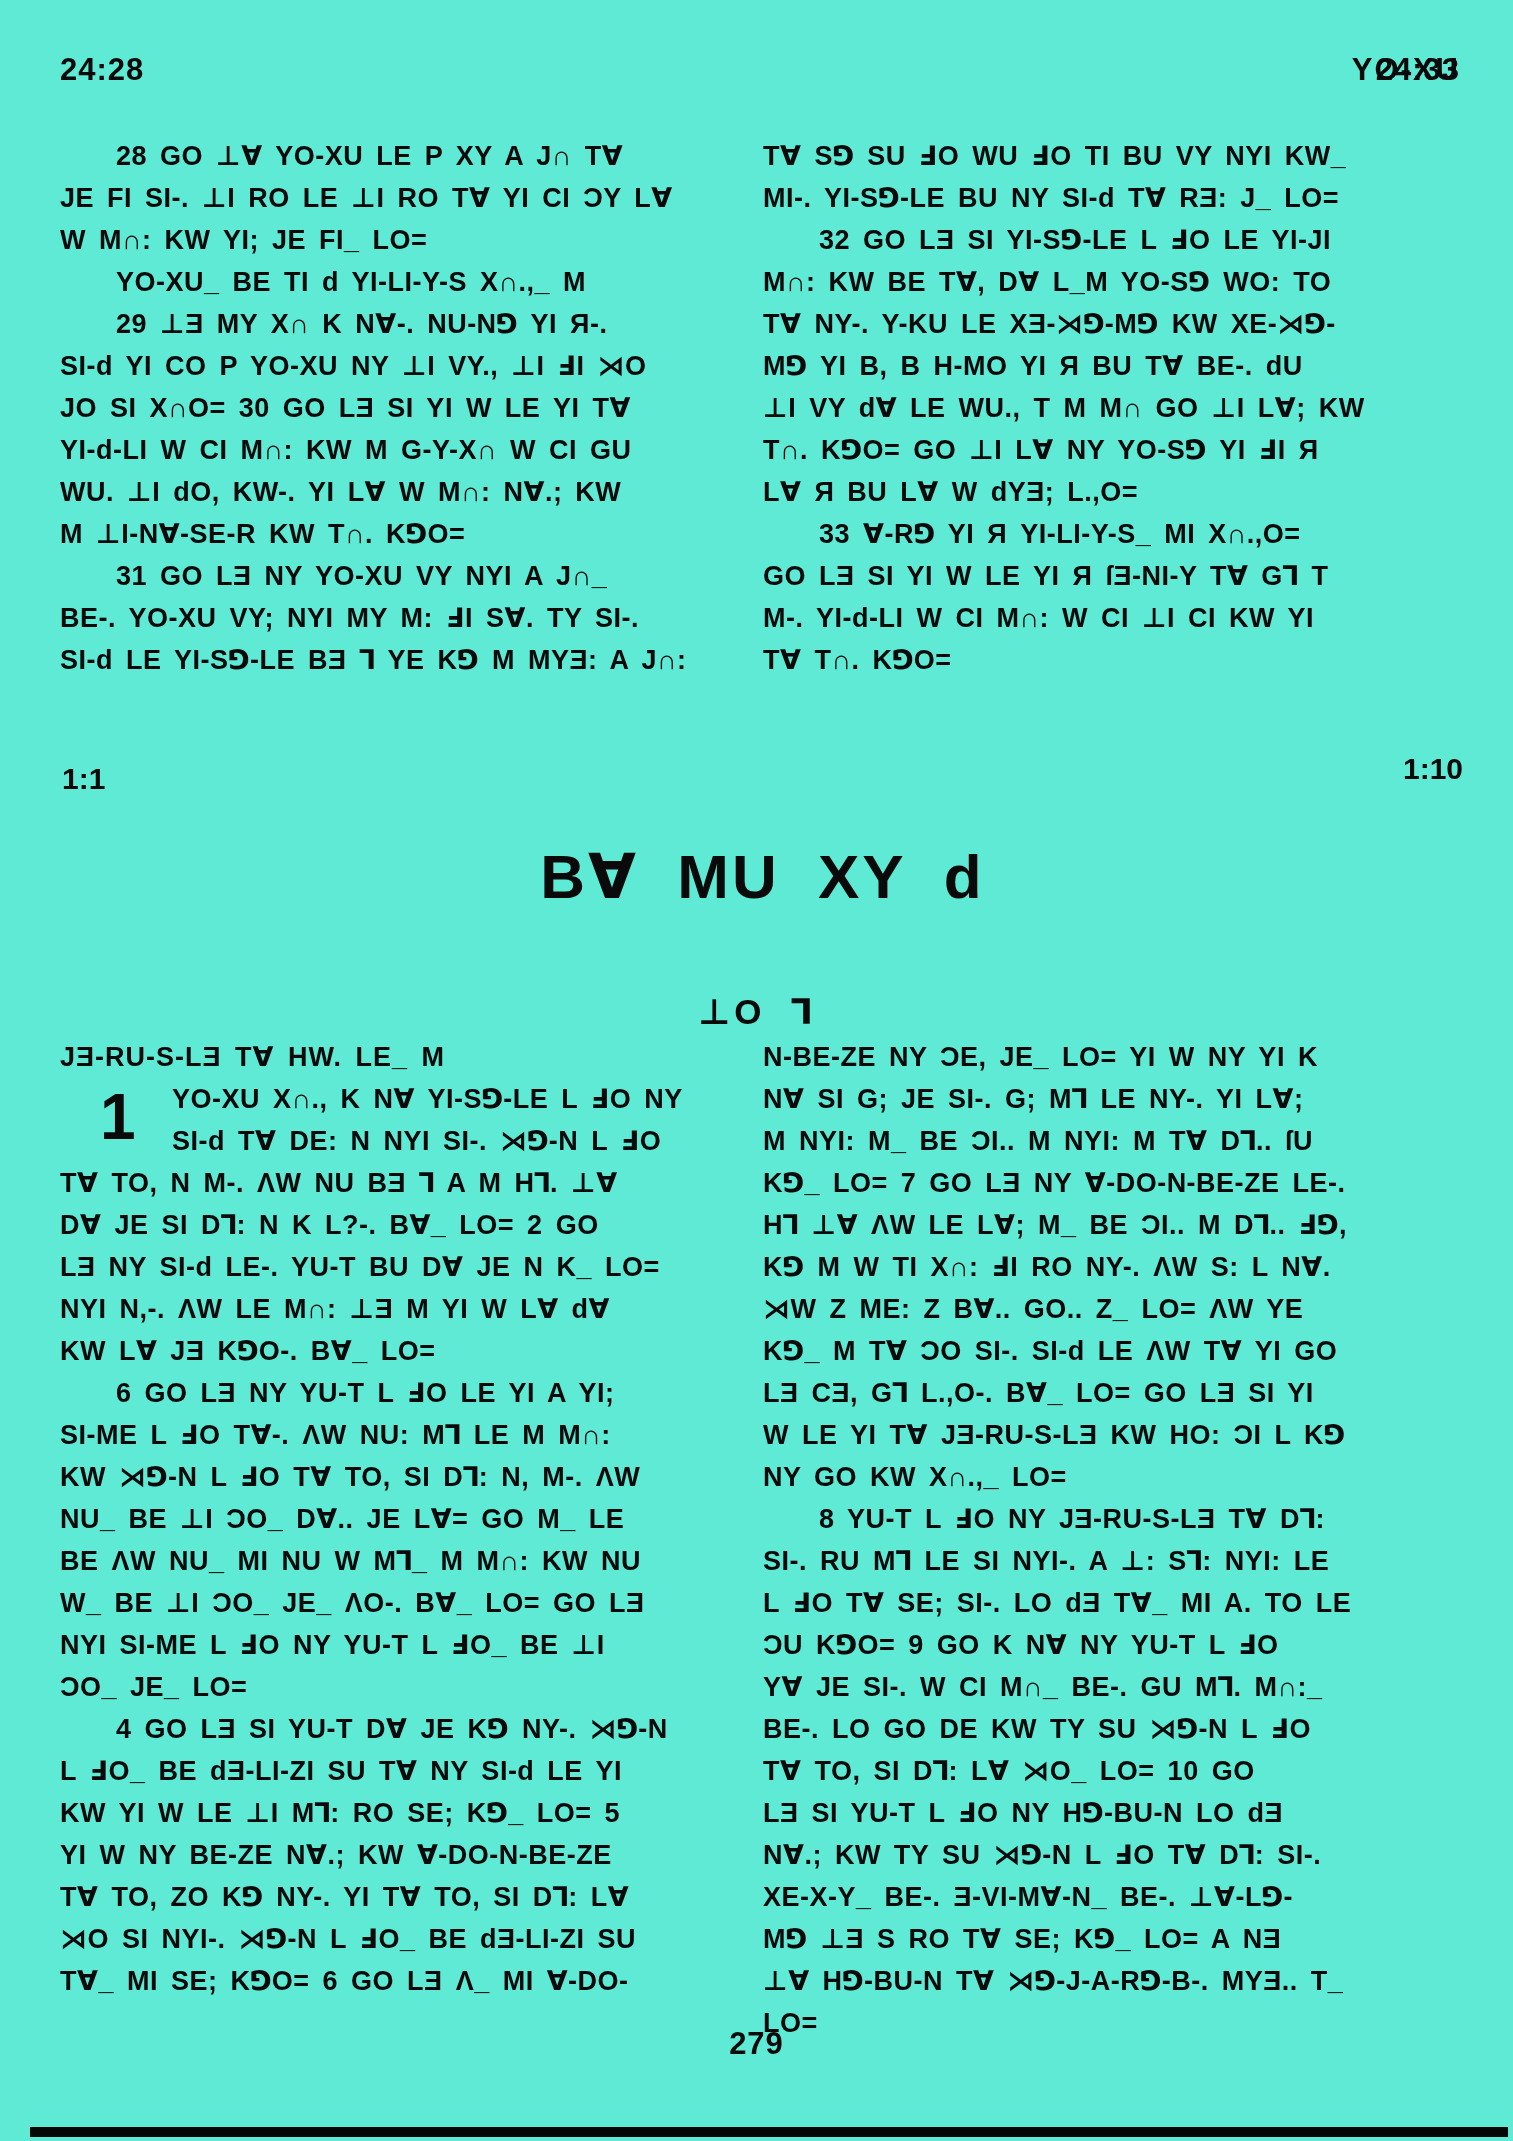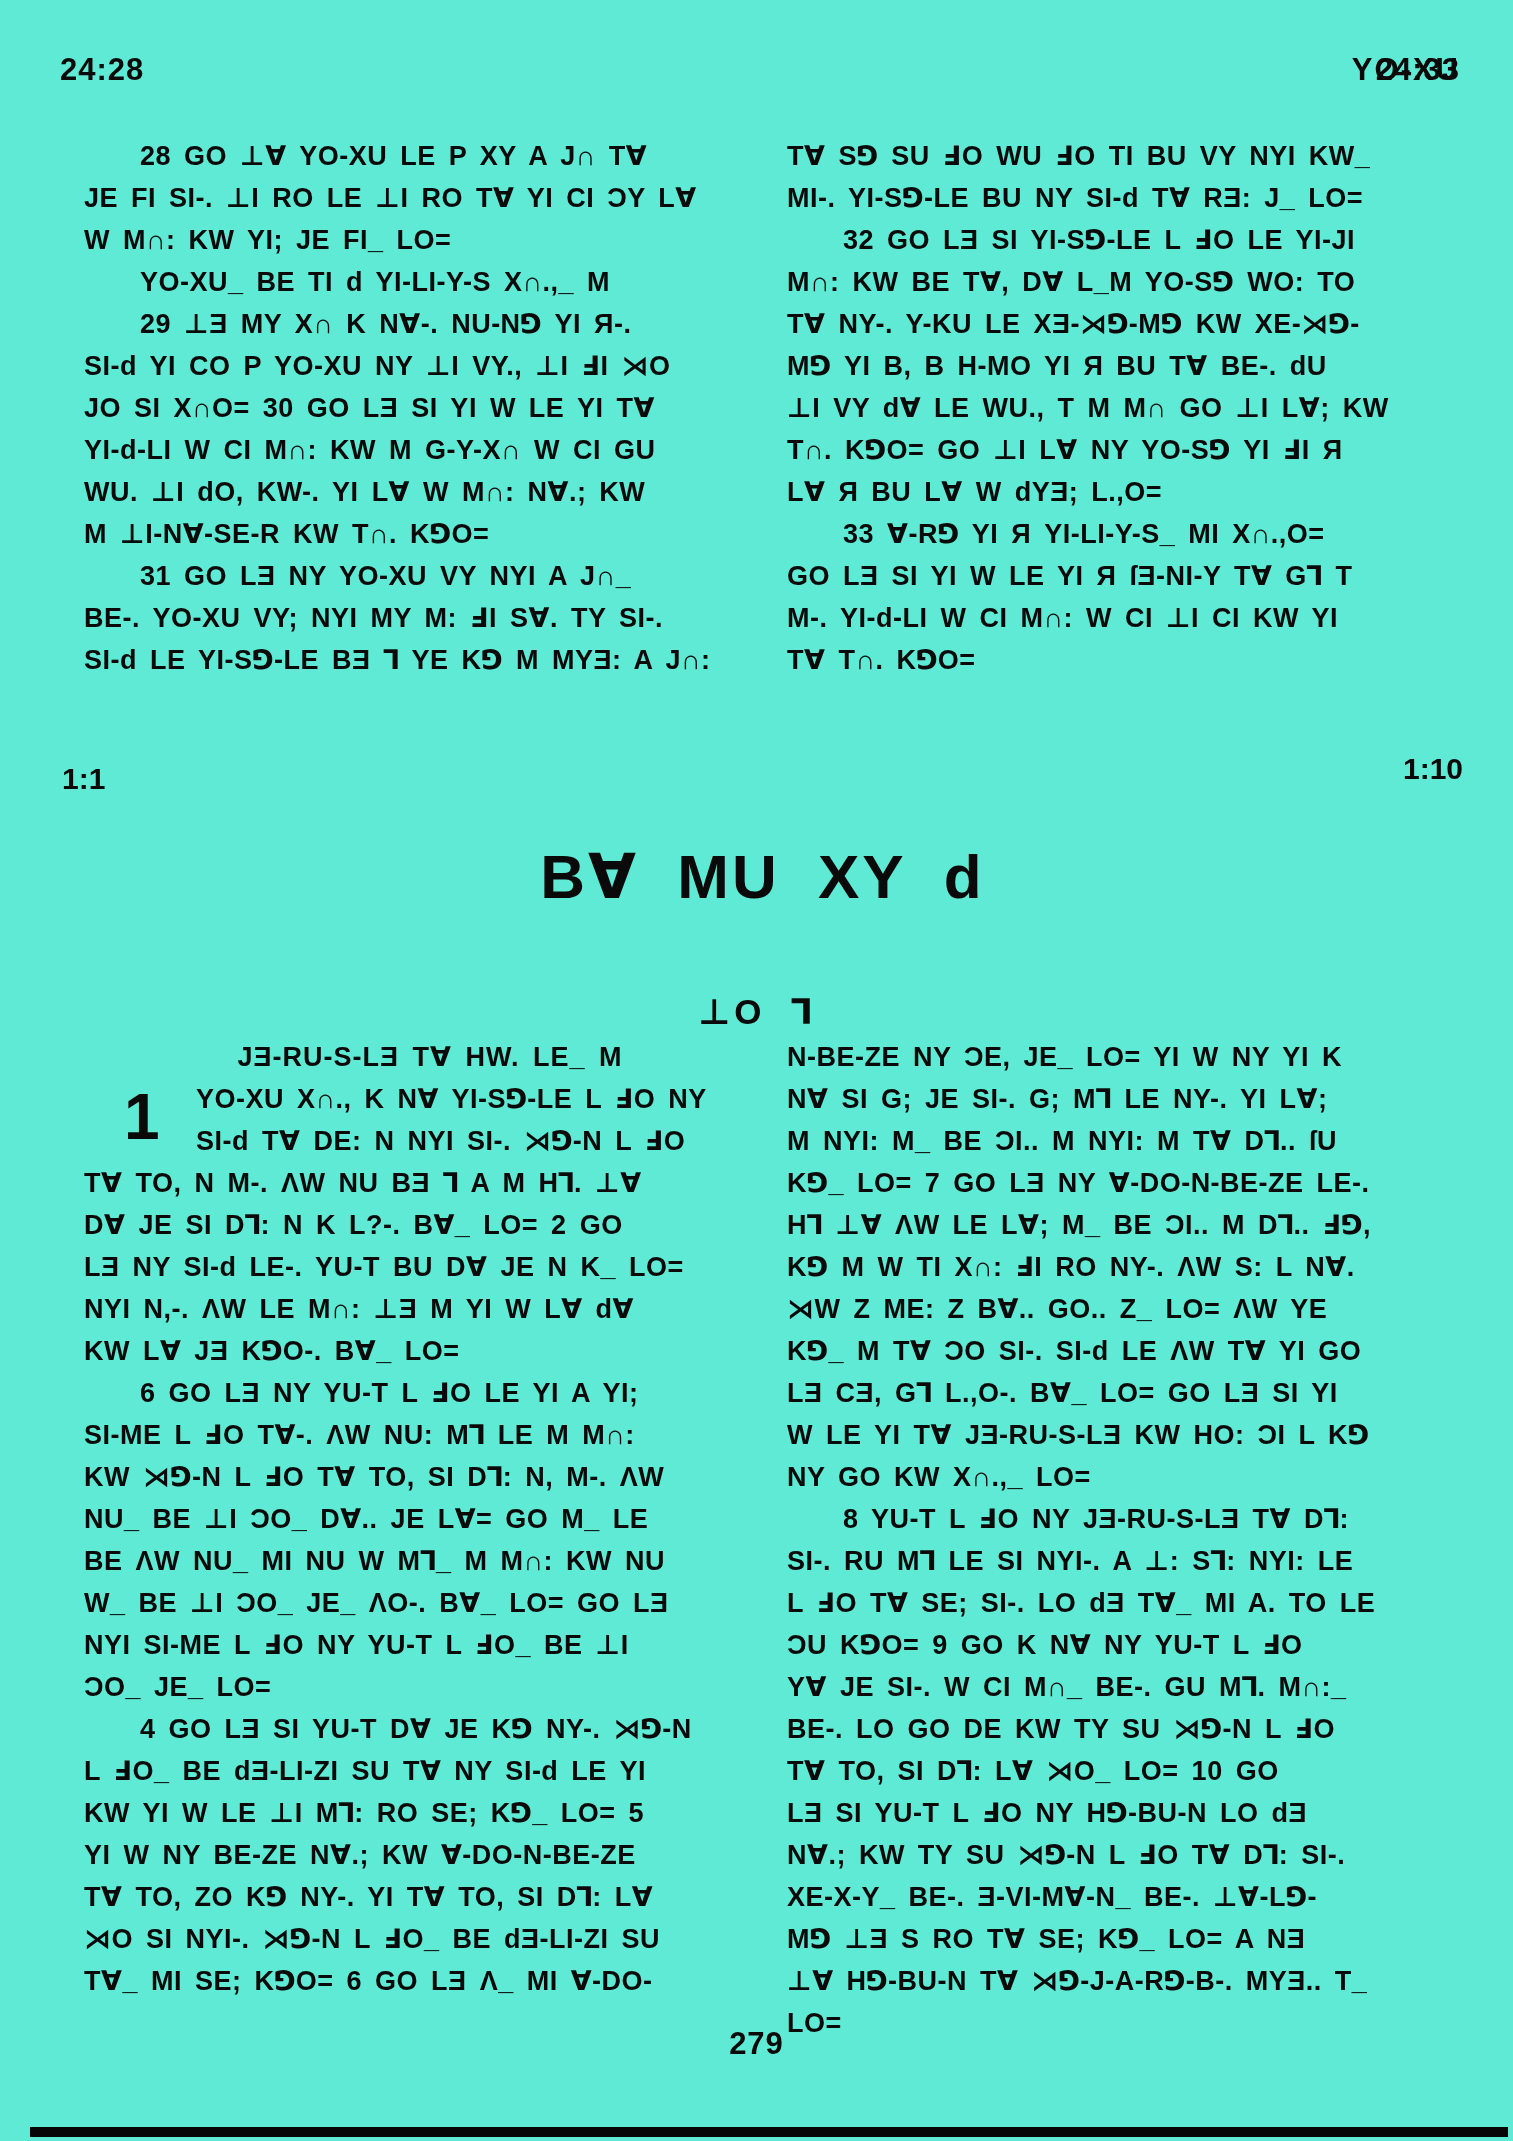--- a/index.html
+++ b/index.html
@@ -11,40 +11,40 @@
     color:#0a0a0a;
     overflow:hidden;
   }
   .hdr{position:absolute;top:52px;left:60px;width:1400px;height:40px;
        font-size:31px;font-weight:800;letter-spacing:1px;}
   .hdr .l{position:absolute;left:0;top:0;}
   .hdr .c{position:absolute;left:0;right:0;top:0;text-align:right;letter-spacing:2px;}
   .hdr .r{position:absolute;right:0;top:0;}
 
   .col{position:absolute;font-size:27px;font-weight:700;line-height:42px;
-       letter-spacing:.5px;word-spacing:5px;white-space:nowrap;margin-left:24px;}
+       letter-spacing:.5px;word-spacing:5px;white-space:nowrap;}
   .line{height:42px;}
   .line.in{padding-left:56px;}
 
   .sec1-left{top:135px;left:60px;width:692px;}
   .sec1-right{top:135px;left:763px;width:720px;}
 
   .ref{position:absolute;font-size:30px;font-weight:800;}
   .ref-11{top:762px;left:62px;}
   .ref-110{top:752px;right:50px;}
 
   .book-title{position:absolute;top:840px;left:0;right:0;text-align:center;
     font-size:62px;font-weight:800;letter-spacing:3px;word-spacing:18px;margin-left:12px;}
   .book-subtitle{position:absolute;top:992px;left:0;right:0;text-align:center;
     font-size:35px;font-weight:800;letter-spacing:4px;word-spacing:12px;}
 
   .sec2-left{top:1036px;left:60px;width:692px;}
   .sec2-right{top:1036px;left:763px;width:720px;}
 
-  .col-heading{height:42px;text-align:center;font-weight:800;letter-spacing:1px;}
+  .col-heading{height:42px;text-align:left;font-weight:800;letter-spacing:1px;}
   .dropcap{float:left;width:112px;height:84px;padding-left:40px;box-sizing:border-box;
     font-size:64px;line-height:78px;font-weight:800;}
 
   .footer{position:absolute;top:2026px;left:0;right:0;text-align:center;
     font-size:31px;font-weight:800;letter-spacing:1px;}
   .bottom-bar{position:absolute;top:2127px;left:30px;width:1478px;height:10px;background:#060606;}
 </style>
 </head>
 <body>
 

